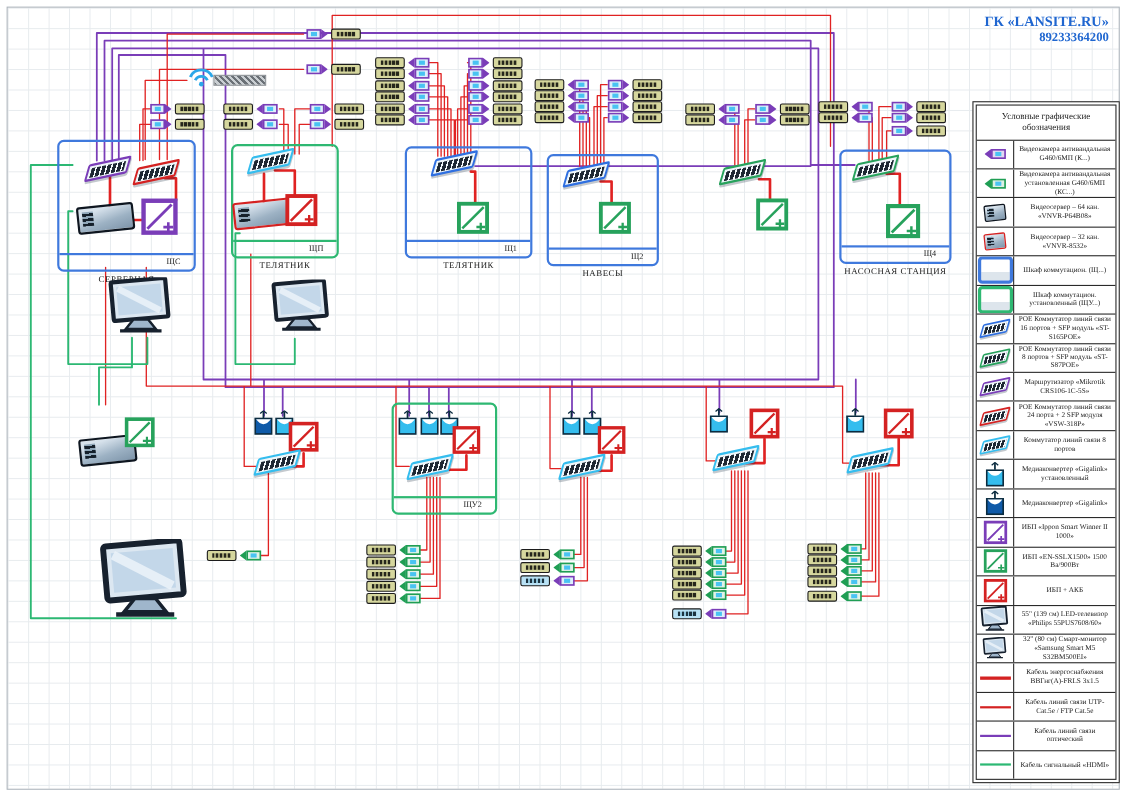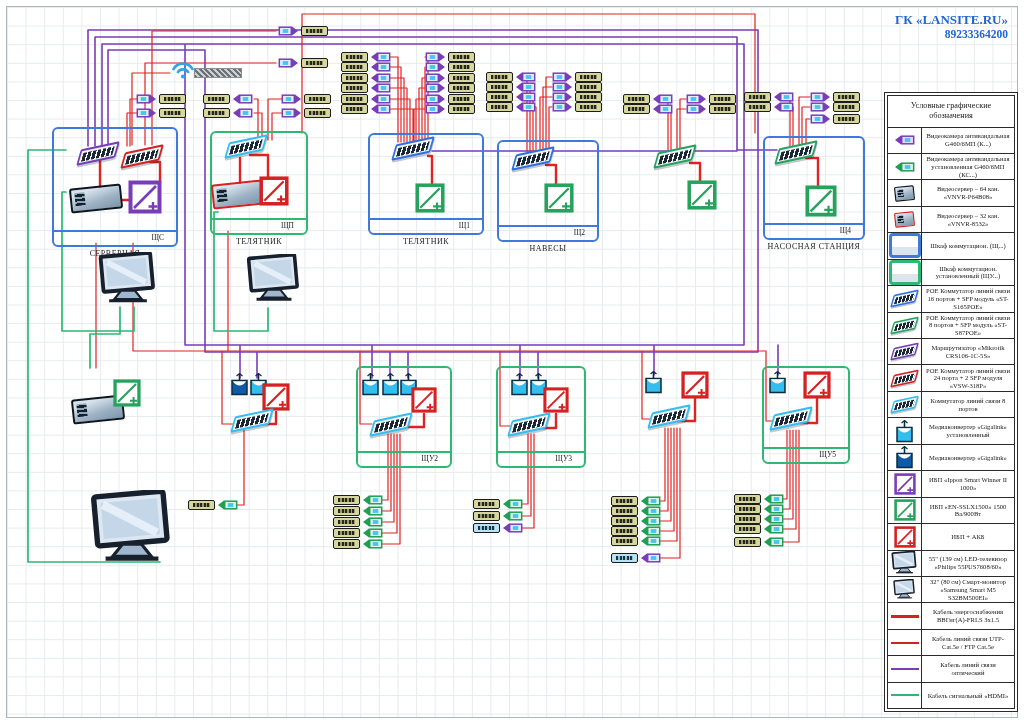--- a/index.html
+++ b/index.html
@@ -91,26 +91,20 @@
     <div class="strip">Щ2</div>
     <div class="ptitle">НАВЕСЫ</div>
   </div>
   <div class="panel blue" style="left:763px;top:136px;width:98px;height:100px">
     <div class="strip">Щ4</div>
     <div class="ptitle">НАСОСНАЯ СТАНЦИЯ</div>
   </div>
   <div class="panel green" style="left:356px;top:366px;width:92px;height:98px">
     <div class="strip">ЩУ2</div>
   </div>
-  <div class="panel green" style="left:496px;top:366px;width:86px;height:98px">
-    <div class="strip">ЩУ3</div>
-  </div>
-  <div class="panel green" style="left:762px;top:366px;width:84px;height:94px">
-    <div class="strip">ЩУ5</div>
-  </div>
 
   <div id="devices">
     <span class="dev" style="left:78px;top:146px"><span class="sw" style="--c:#7a3db8"></span></span>
     <span class="dev" style="left:122px;top:149px"><span class="sw" style="--c:#d42222"></span></span>
     <span class="dev" style="left:70px;top:186px"><span class="srv"></span></span>
     <span class="dev" style="left:128px;top:180px"><svg width="34" height="34" viewBox="0 0 34 34">
           <rect x="2.5" y="2.5" width="29" height="29" fill="#fff" stroke="#7a3db8" stroke-width="4"></rect>
           <path d="M6 28 L28 6" stroke="#7a3db8" stroke-width="2.6" fill="none"></path>
           <path d="M20.5 26.5 h9 M25 22 v9" stroke="#7a3db8" stroke-width="2.4" fill="none"></path>
         </svg></span>

